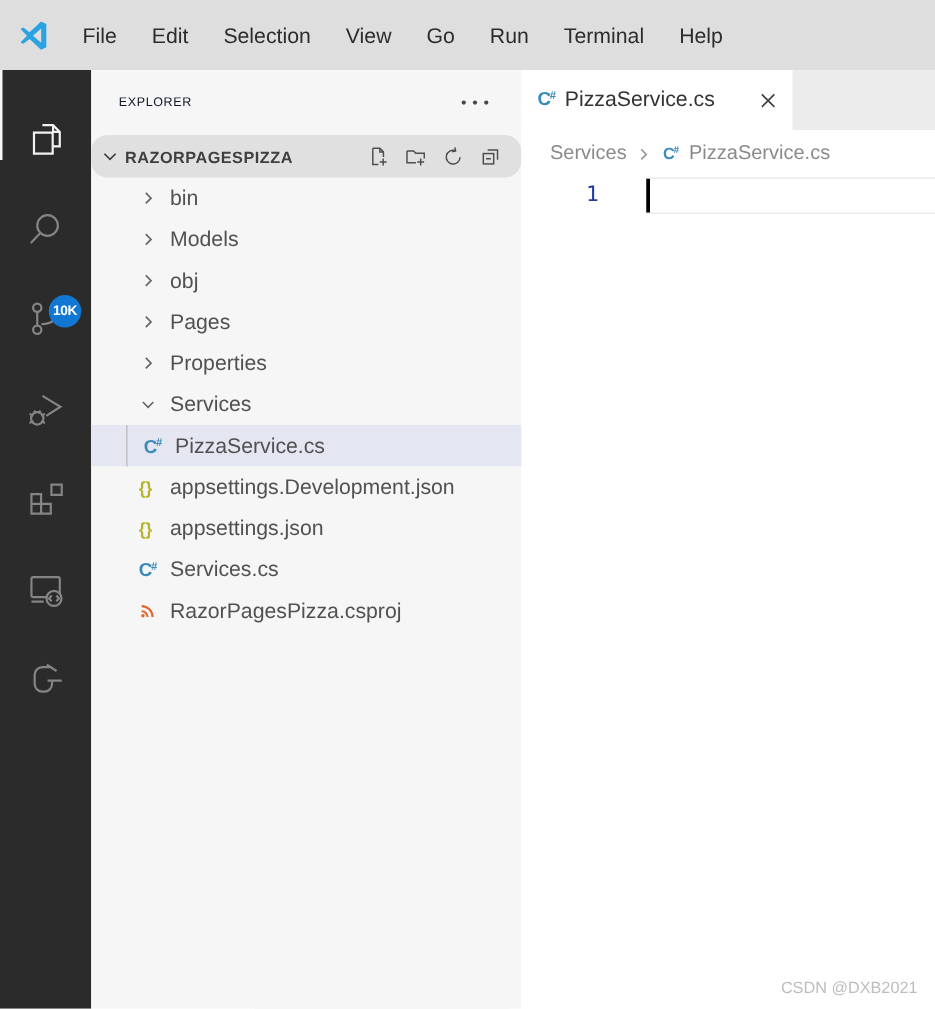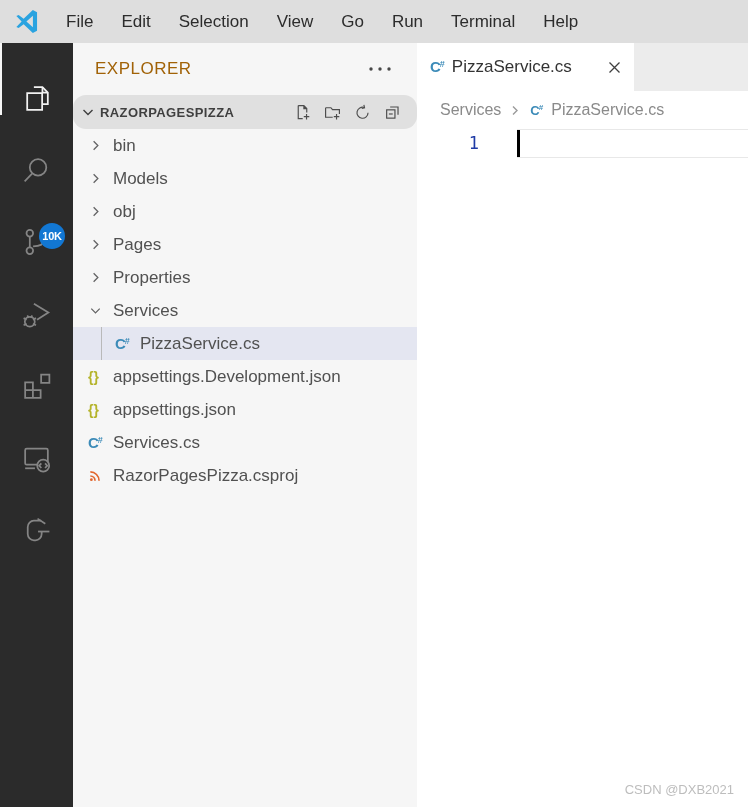--- a/index.html
+++ b/index.html
@@ -1,52 +1,52 @@
 <!DOCTYPE html>
 <html><head>
 <meta charset="utf-8">
 <style>
   * { margin:0; padding:0; box-sizing:border-box; }
   html,body { width:748px; height:807px; overflow:hidden; }
   body { font-family:"Liberation Sans", sans-serif; background:#fff; color:#333; }
   .app { width:748px; height:807px; display:flex; flex-direction:column; }
 
   
-  .titlebar { height:43px; background:#dedede; display:flex; align-items:center; flex:0 0 auto; }
+  .titlebar { height:56px; background:#dedede; display:flex; align-items:center; flex:0 0 auto; }
   .vscode-logo { width:27px; height:27px; margin-left:13px; display:flex; }
   .menus { display:flex; margin-left:12px; }
   .menu-item { padding:0 14px; font-size:17px; color:#2c2c2c; line-height:45px; cursor:default; }
 
   
   .main { flex:1; display:flex; min-height:0; }
 
   
   .activitybar { width:73px; background:#2b2b2b; flex:0 0 auto; display:flex; flex-direction:column; }
   .ab-item { height:72px; display:flex; align-items:flex-end; justify-content:center; position:relative; cursor:pointer; }
   .ab-item svg { width:33px; height:33px; stroke:#858585; fill:none; stroke-width:1.7; }
   .ab-item.active { border-left:2px solid #f6f6f6; }
   .ab-item.active svg { stroke:#f2f2f2; }
   .scm-badge { position:absolute; right:8px; bottom:10px; min-width:26px; height:26px; border-radius:13px;
     background:#1277d3; color:#fff; font-size:11px; font-weight:bold; display:flex; align-items:center;
     justify-content:center; letter-spacing:-0.3px; }
 
   
   .sidebar { width:344px; background:#f6f6f6; flex:0 0 auto; display:flex; flex-direction:column; font-size:17px; }
   .explorer-head { height:52px; display:flex; align-items:center; padding:0 24px 0 22px; }
-  .explorer-title { font-size:17px; letter-spacing:0.5px; color:#a16207; }
+  .explorer-title { font-size:10px; letter-spacing:0.5px; color:#0f172a; }
   .more-actions { margin-left:auto; display:flex; cursor:pointer; }
   .section-head { height:34px; background:#e0e0e0; display:flex; align-items:center; padding:0 16px 0 7px; cursor:pointer;border-radius:13px; }
   .section-chevron { display:flex; margin-right:4px; }
   .section-title { font-size:13px; font-weight:bold; letter-spacing:0.4px; color:#3f3f3f; }
   .section-actions { margin-left:auto; display:flex; gap:13px; }
   .section-actions .act { display:flex; cursor:pointer; }
   .section-actions svg { width:17px; height:17px; stroke:#4d4d4d; fill:none; stroke-width:1.1; }
 
   .tree { flex:1; }
-  .row { height:33px; display:flex; align-items:center; padding-left:15px; color:#515151; cursor:pointer; position:relative; }
+  .row { height:33px; display:flex; align-items:center; padding-left:38px; color:#515151; cursor:pointer; position:relative; }
   .row.child { padding-left:42px; }
   .row.selected { background:#e4e6f1; }
   .guide { position:absolute; left:28px; top:0; bottom:0; width:1px; background:#b9b9b9; }
   .twisty { width:22px; display:flex; align-items:center; color:#646465; flex:0 0 auto; }
   .twisty svg { width:15px; height:15px; stroke:#646465; fill:none; stroke-width:1.4; }
   .twisty.open svg { transform:rotate(90deg); }
   .ficon { width:22px; flex:0 0 auto; display:flex; align-items:center; justify-content:flex-start; }
   .label { margin-left:3px; white-space:nowrap; }
 
   .cs-icon { color:#3c8bb8; font-weight:bold; line-height:1; }

